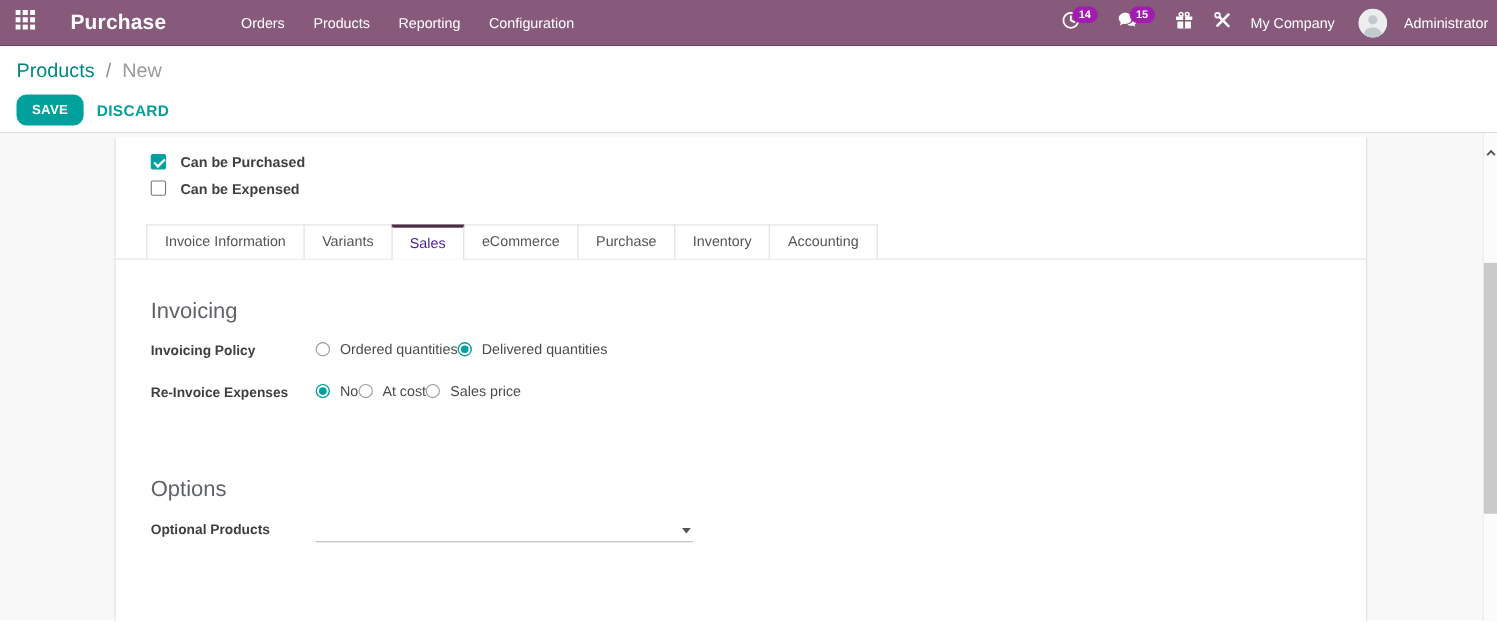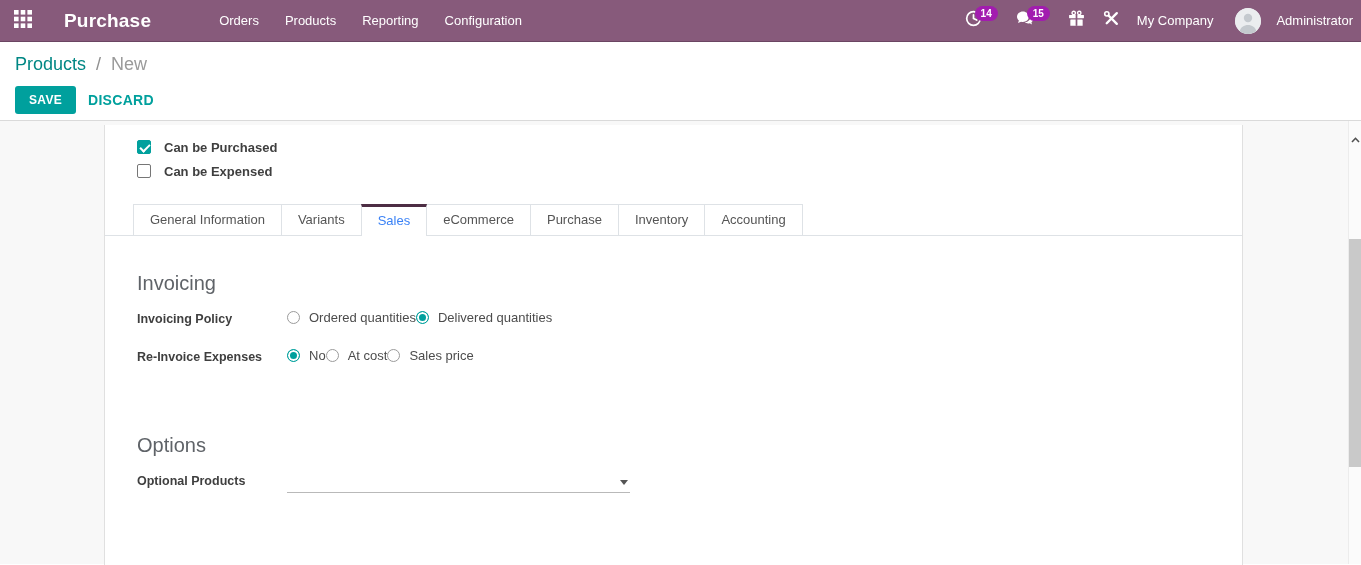--- a/index.html
+++ b/index.html
@@ -23,41 +23,41 @@
     display:flex; align-items:center; justify-content:center; overflow:hidden; }
 
   
   .control-panel { height:79px; border-bottom:1px solid #dadada; padding:12px 0 0 15px; background:#fff; }
   .breadcrumb { font-size:18px; }
   .bc-link { color:#008784; cursor:pointer; }
   .bc-sep { color:#8f8f8f; padding:0 5px; }
   .bc-current { color:#9a9a9a;text-align:center; }
   .cp-buttons { margin-top:11px; display:flex; align-items:center; }
   .btn-save { background:#00A09D; color:#fff; border:none; font-size:12px; font-weight:700;
-    padding:7px 14px; border-radius:3px; letter-spacing:.3px; cursor:pointer; font-family:inherit; }
+    padding:7px 14px; border-radius:9px; letter-spacing:.3px; cursor:pointer; font-family:inherit; }
   .btn-discard { background:none; border:none; color:#00A09D; font-size:14px; font-weight:700;
     margin-left:12px; letter-spacing:.3px; cursor:pointer; font-family:inherit; }
 
   
   .content { position:relative; height:443px; background:#f8f8f8; }
   .sheet { position:absolute; left:104px; top:4px; width:1139px; height:100%;
     background:#fff; border-left:1px solid #e0e0e0; border-right:1px solid #e0e0e0; padding-top:10px; }
 
   .check-row { display:flex; align-items:center; padding-left:32px; height:24px; cursor:pointer; }
   .checkbox { width:14px; height:14px; border:1px solid #767676; border-radius:2px; background:#fff; flex-shrink:0; }
   .checkbox.checked { background:#00A09D; border-color:#00A09D; }
   .checkbox.checked::after { content:""; display:block; width:4px; height:8px;
     border:solid #fff; border-width:0 2px 2px 0; transform:rotate(45deg); margin:1px 0 0 4px; }
   .check-label { font-size:13px; font-weight:700; color:#3f3f3f; margin-left:13px; }
 
   .tabs { display:flex; align-items:flex-end; border-bottom:1px solid #dee2e6; padding-left:28px; margin-top:21px; }
   .tab { height:31px; line-height:30px; padding:0 16px; font-size:13px; color:#555;
     border:1px solid #dee2e6; border-bottom:none; margin-right:-1px; background:#fff; cursor:pointer; white-space:nowrap; }
   .tab.active { border-top:3px solid #4d2d44; height:32px; line-height:27px; margin-bottom:-1px;
-    color:#3b82f6; position:relative; z-index:1; }
+    color:#4c1d95; position:relative; z-index:1; }
 
   .section { padding-left:32px; }
   .section-title { font-size:20px; font-weight:400; color:#5f6368; }
   .title-invoicing { padding-top:36px; }
   .title-options { padding-top:58px; }
   .field-row { display:flex; margin-top:14px; }
   .field-label { width:150px; font-size:12.5px; font-weight:700; color:#3f3f3f; padding-top:3px; flex-shrink:0; }
   .radio-group { display:flex; flex-direction:row; }
   .radio-option { display:flex; align-items:center; height:17px; margin-bottom:12px; cursor:pointer; }
   .radio { width:13px; height:13px; border-radius:50%; border:1px solid #9b9b9b; background:#fff; flex-shrink:0; }
@@ -178,21 +178,21 @@
     <div class="check-row">
       <span class="checkbox checked"></span>
       <span class="check-label">Can be Purchased</span>
     </div>
     <div class="check-row">
       <span class="checkbox"></span>
       <span class="check-label">Can be Expensed</span>
     </div>
 
     <div class="tabs">
-      <div class="tab">General Information</div>
+      <div class="tab">Invoice Information</div>
       <div class="tab">Variants</div>
       <div class="tab active">Sales</div>
       <div class="tab">eCommerce</div>
       <div class="tab">Purchase</div>
       <div class="tab">Inventory</div>
       <div class="tab">Accounting</div>
     </div>
 
     <div class="section">
       <div class="section-title title-invoicing">Invoicing</div>

